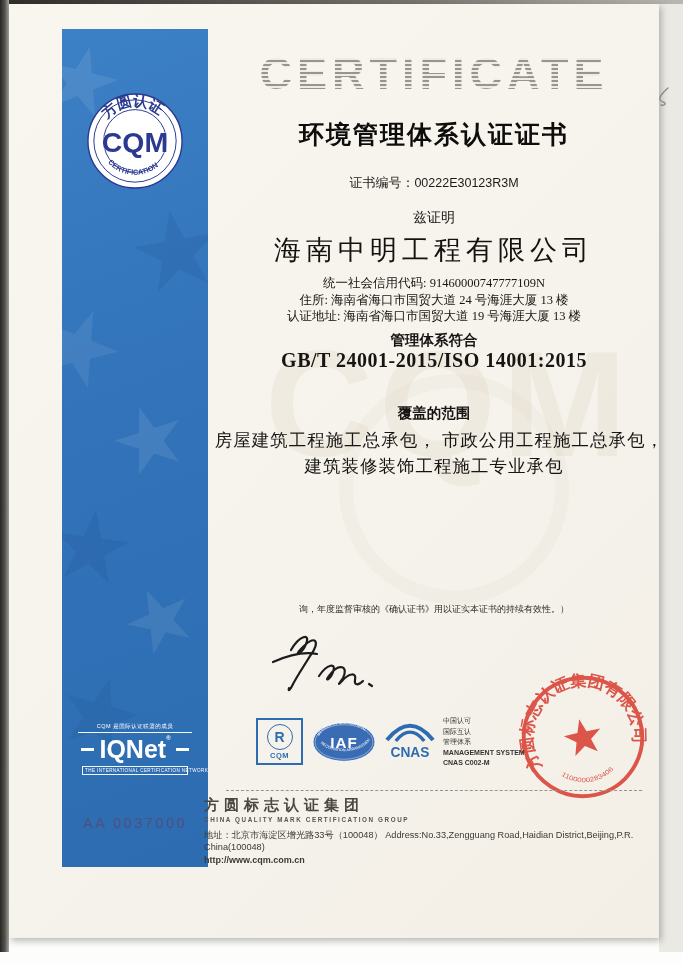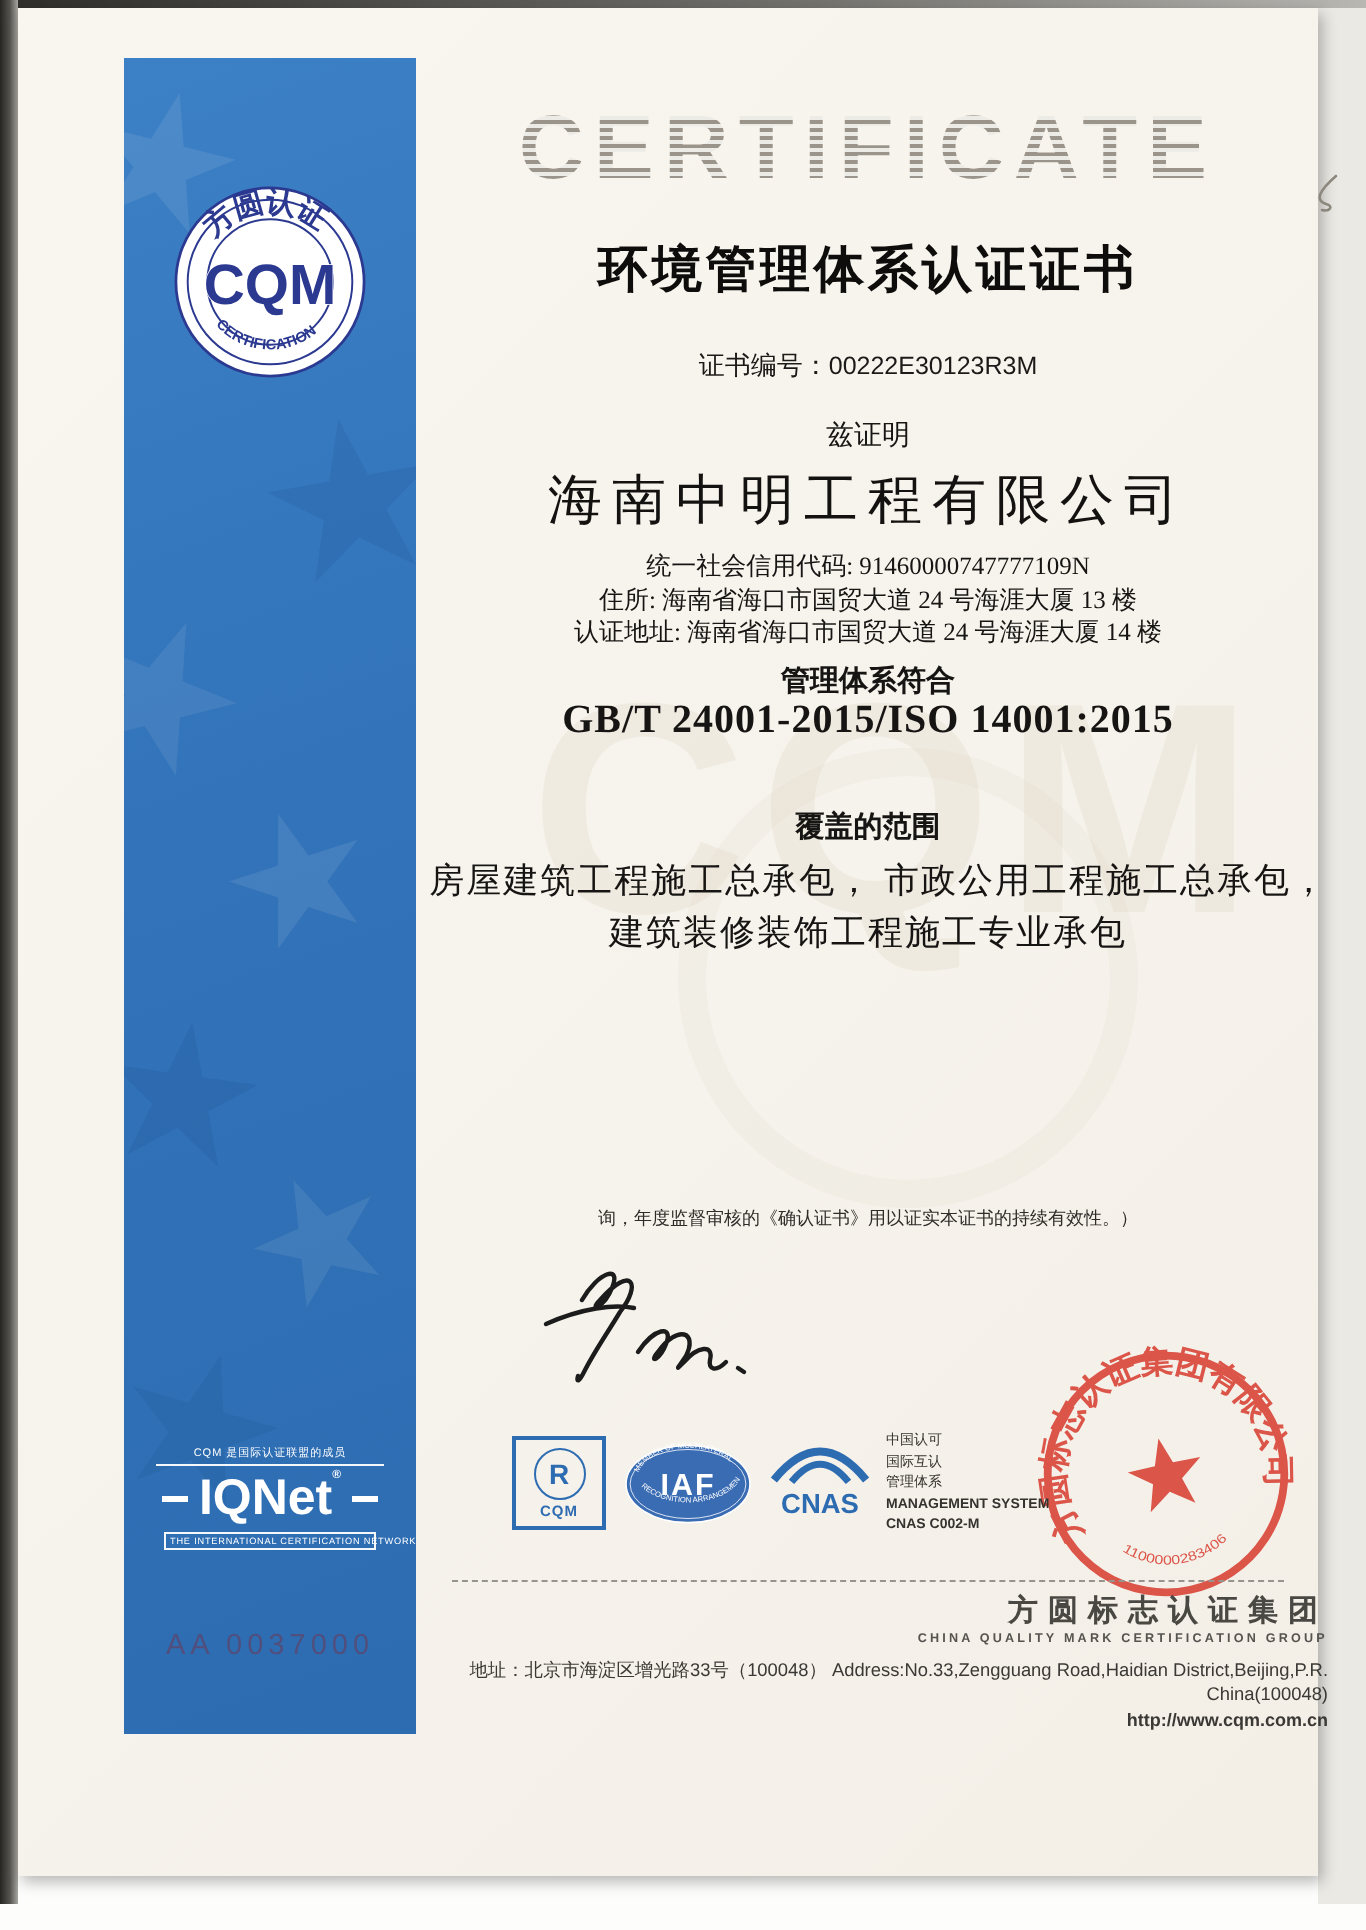--- a/index.html
+++ b/index.html
@@ -79,21 +79,21 @@
                display:flex;align-items:center;justify-content:center;
                font-size:14px;font-weight:bold;line-height:1;}
   .rcqm-cqm{font-size:7.5px;font-weight:bold;letter-spacing:.5px;margin-top:1px;}
   .iaf{position:absolute;left:302px;top:716px;}
   .cnas{position:absolute;left:374px;top:712px;}
   .acc{position:absolute;left:434px;top:712px;width:120px;text-align:left;
        font-family:"Liberation Sans",sans-serif;color:#35332f;}
   .acc div{font-size:7px;line-height:10.5px;}
   .acc div.en{font-weight:bold;font-size:7px;}
   
-  .footer{position:absolute;left:195px;top:786px;width:460px;text-align:right;color:#3b3935;}
+  .footer{position:absolute;left:195px;top:786px;width:460px;text-align:left;color:#3b3935;}
   .footer-divider{width:416px;margin:0 auto;border-top:1.5px dashed #97948e;}
   .footer-org-cn{margin-top:5px;font-family:"Liberation Sans",sans-serif;font-weight:bold;
                  font-size:15px;letter-spacing:5px;color:#4a4843;}
   .footer-org-en{margin-top:1px;font-family:"Liberation Sans",sans-serif;font-weight:bold;
                  font-size:6.3px;letter-spacing:1.6px;color:#56544f;}
   .footer-address{margin-top:6px;font-family:"Liberation Sans",sans-serif;font-size:9.2px;color:#3b3935;}
   .footer-url{margin-top:3px;font-family:"Liberation Sans",sans-serif;font-weight:bold;
               font-size:9px;color:#3b3935;}
   .pen-mark{position:absolute;left:644px;top:82px;}
 </style>
@@ -152,21 +152,21 @@
     <div class="content">
       <div class="banner">CERTIFICATE</div>
       <div class="title">环境管理体系认证证书</div>
       <div class="certno">
         <span>证书编号：</span><span class="val">00222E30123R3M</span>
       </div>
       <div class="certify">兹证明</div>
       <div class="company">海南中明工程有限公司</div>
       <div class="credit">统一社会信用代码: 91460000747777109N</div>
       <div class="addr">住所: 海南省海口市国贸大道 24 号海涯大厦 13 楼</div>
-      <div class="certaddr">认证地址: 海南省海口市国贸大道 24 号海涯大厦 14 楼</div>
+      <div class="certaddr">认证地址: 海南省海口市国贸大道 19 号海涯大厦 13 楼</div>
       <div class="conform">管理体系符合</div>
       <div class="standard">GB/T 24001-2015/ISO 14001:2015</div>
       <div class="scopelabel">覆盖的范围</div>
       <div class="scope1">房屋建筑工程施工总承包， 市政公用工程施工总承包，</div>
       <div class="scope2">建筑装修装饰工程施工专业承包</div>
       <div class="fineprint">
         <br>
         <span>询，年度监督审核的《确认证书》用以证实本证书的持续有效性。）</span>
       </div>
     </div>

